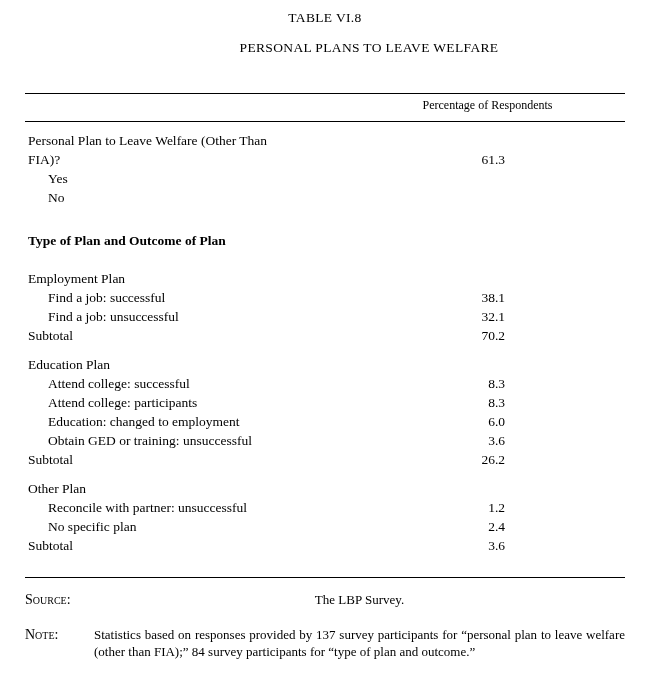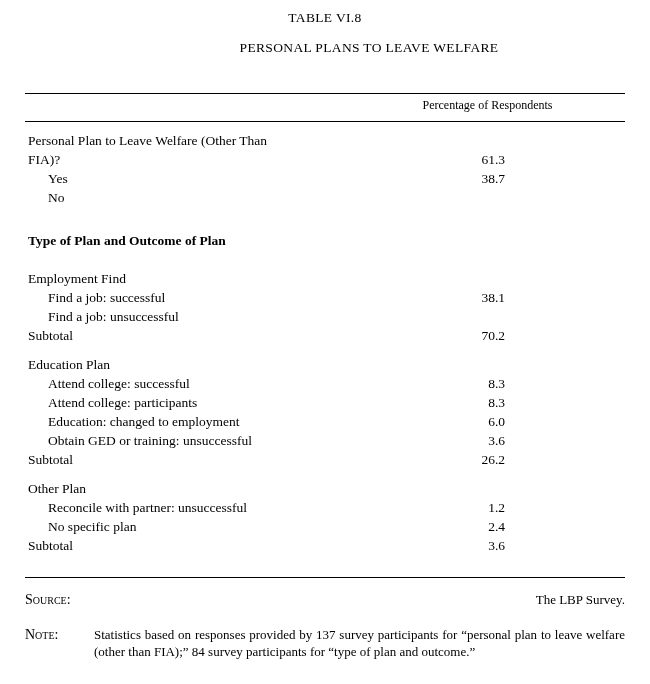--- a/index.html
+++ b/index.html
@@ -108,21 +108,21 @@
     position: absolute;
     left: 0;
     top: 0;
     font-size: 14px;
     font-variant: small-caps;
     white-space: nowrap;
   }
   .note-text {
     margin-left: 69px;
     display: block;
-    text-align: right;
+    text-align: center;
   }
   #note-block .note-text { text-align: justify; text-justify: inter-word; }
 </style>
 </head>
 <body>
 
 <div class="page">
 
   <div class="title" id="table-number">TABLE VI.8</div>
 
@@ -137,39 +137,39 @@
   <div id="table-body">
       <div class="row">
         <span class="label">Personal Plan to Leave Welfare (Other Than</span>
       </div>
       <div class="row">
         <span class="label">FIA)?</span>
         <span class="value">61.3</span>
       </div>
       <div class="row indent">
         <span class="label">Yes</span>
-        <span class="value">38.7</span>
       </div>
       <div class="row indent">
         <span class="label">No</span>
       </div>
       <div class="spacer-lg"></div>
       <div class="row section-head">
         <span class="label">Type of Plan and Outcome of Plan</span>
       </div>
       <div class="spacer-md"></div>
       <div class="row">
-        <span class="label">Employment Find</span>
+        <span class="label">Employment Plan</span>
       </div>
       <div class="row indent">
         <span class="label">Find a job: successful</span>
         <span class="value">38.1</span>
       </div>
       <div class="row indent">
         <span class="label">Find a job: unsuccessful</span>
+        <span class="value">32.1</span>
       </div>
       <div class="row">
         <span class="label">Subtotal</span>
         <span class="value">70.2</span>
       </div>
       <div class="spacer-sm"></div>
       <div class="row">
         <span class="label">Education Plan</span>
       </div>
       <div class="row indent">

